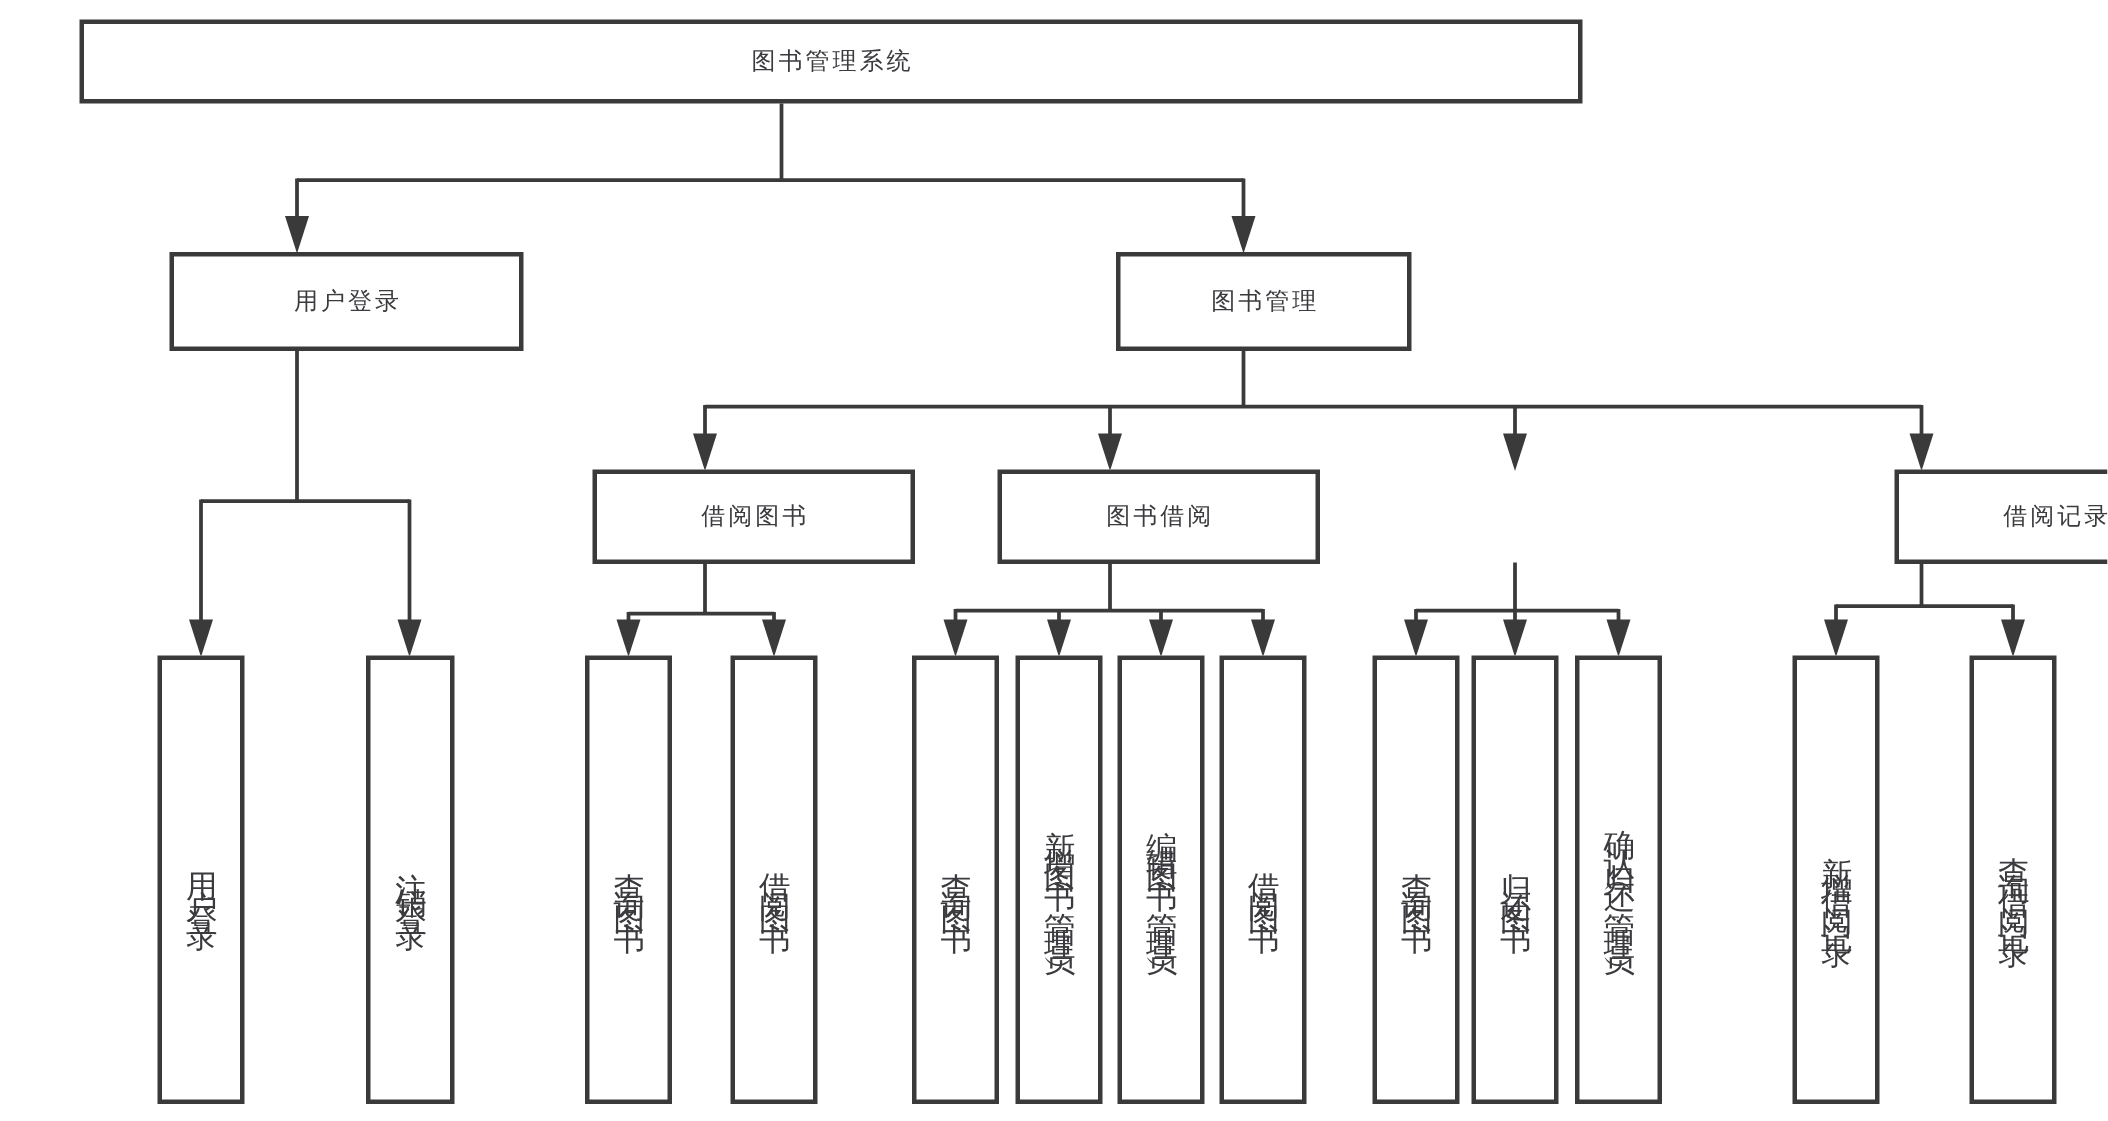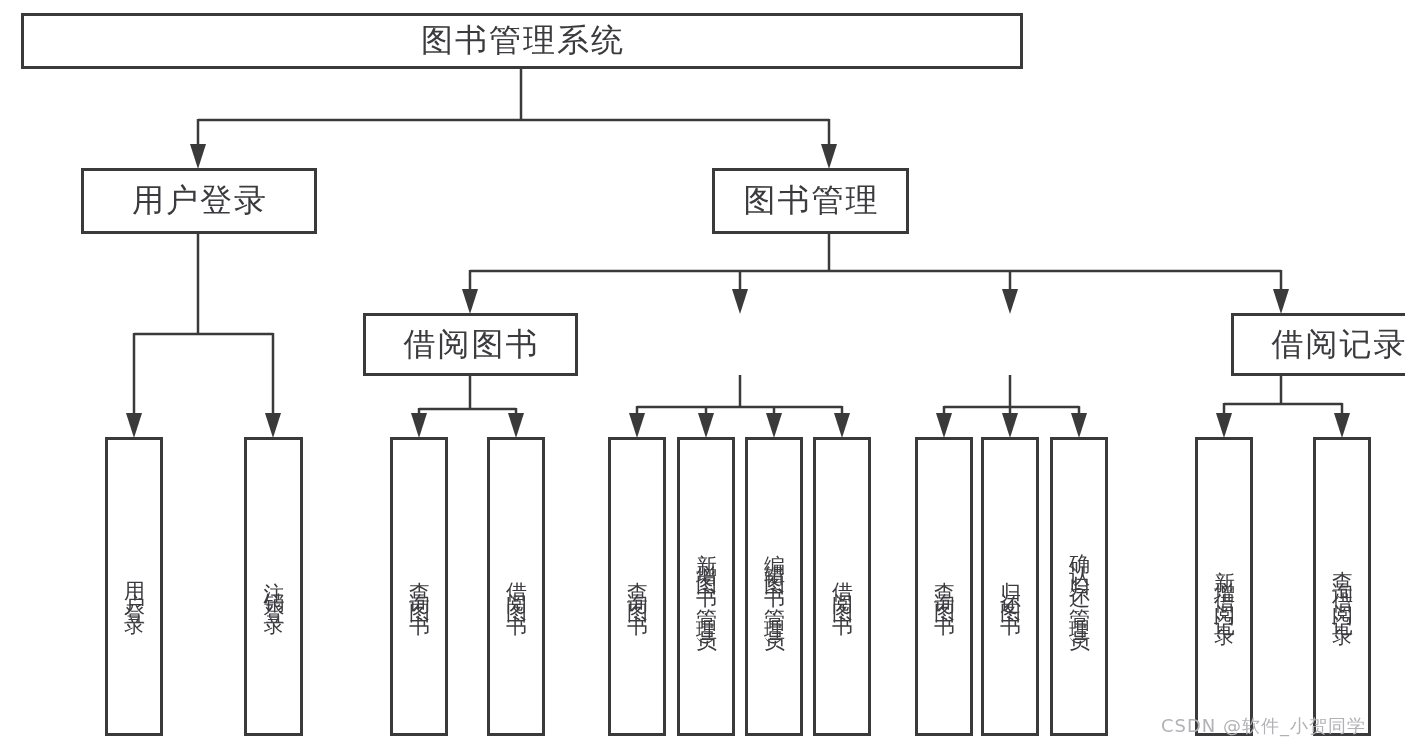--- a/index.html
+++ b/index.html
@@ -26,24 +26,25 @@
     box-sizing: border-box;
     border: 3px solid #3a3a3a;
     background: #ffffff;
     color: #3b3b3f;
     display: flex;
     align-items: center;
     justify-content: center;
     z-index: 2;
   }
   .hbox {
-    font-size: 32px;
+    font-size: 16px;
     letter-spacing: 2px;
     text-indent: 2px;
     white-space: nowrap;
+    margin-left: 32px;
   }
   .vbox {
     writing-mode: vertical-rl;
     text-orientation: mixed;
     font-size: 21px;
     letter-spacing: 11px;
     line-height: 1;
     white-space: nowrap;
   }
   .watermark {
@@ -125,35 +126,35 @@
       <polygon points="1334,413 1350,413 1342,438"></polygon>
     </g>
   </svg>
 
   <div class="box hbox" style="left:21px; top:13px; width:1002px; height:56px">图书管理系统</div>
 
   <div class="box hbox" style="left:81px; top:168px; width:236px; height:66px">用户登录</div>
   <div class="box hbox" style="left:712px; top:168px; width:197px; height:66px">图书管理</div>
 
   <div class="box hbox" style="left:363px; top:313px; width:215px; height:63px">借阅图书</div>
+  <div class="box hbox" style="left:633px; top:313px; width:215px; height:63px">图书借阅</div>
   <div class="box hbox" style="left:1231px; top:313px; width:215px; height:63px">借阅记录</div>
 
   <div class="box vbox" style="left:105px; top:437px; width:58px; height:299px">用户登录</div>
   <div class="box vbox" style="left:244px; top:437px; width:59px; height:299px">注销登录</div>
 
   <div class="box vbox" style="left:390px; top:437px; width:58px; height:299px">查询图书</div>
   <div class="box vbox" style="left:487px; top:437px; width:58px; height:299px">借阅图书</div>
 
   <div class="box vbox" style="left:608px; top:437px; width:58px; height:299px">查询图书</div>
   <div class="box vbox" style="left:677px; top:437px; width:58px; height:299px">新增图书（管理员）</div>
   <div class="box vbox" style="left:745px; top:437px; width:58px; height:299px">编辑图书（管理员）</div>
   <div class="box vbox" style="left:813px; top:437px; width:58px; height:299px">借阅图书</div>
 
   <div class="box vbox" style="left:915px; top:437px; width:58px; height:299px">查询图书</div>
   <div class="box vbox" style="left:981px; top:437px; width:58px; height:299px">归还图书</div>
   <div class="box vbox" style="left:1050px; top:437px; width:58px; height:299px">确认归还（管理员）</div>
 
   <div class="box vbox" style="left:1195px; top:437px; width:58px; height:299px">新增借阅记录</div>
   <div class="box vbox" style="left:1313px; top:437px; width:58px; height:299px">查询借阅记录</div>
 
-  <div class="watermark" style="left:1161px; top:714px">CSDN @软件_小贺同学</div>
 
 </div>
 
 </body></html>

